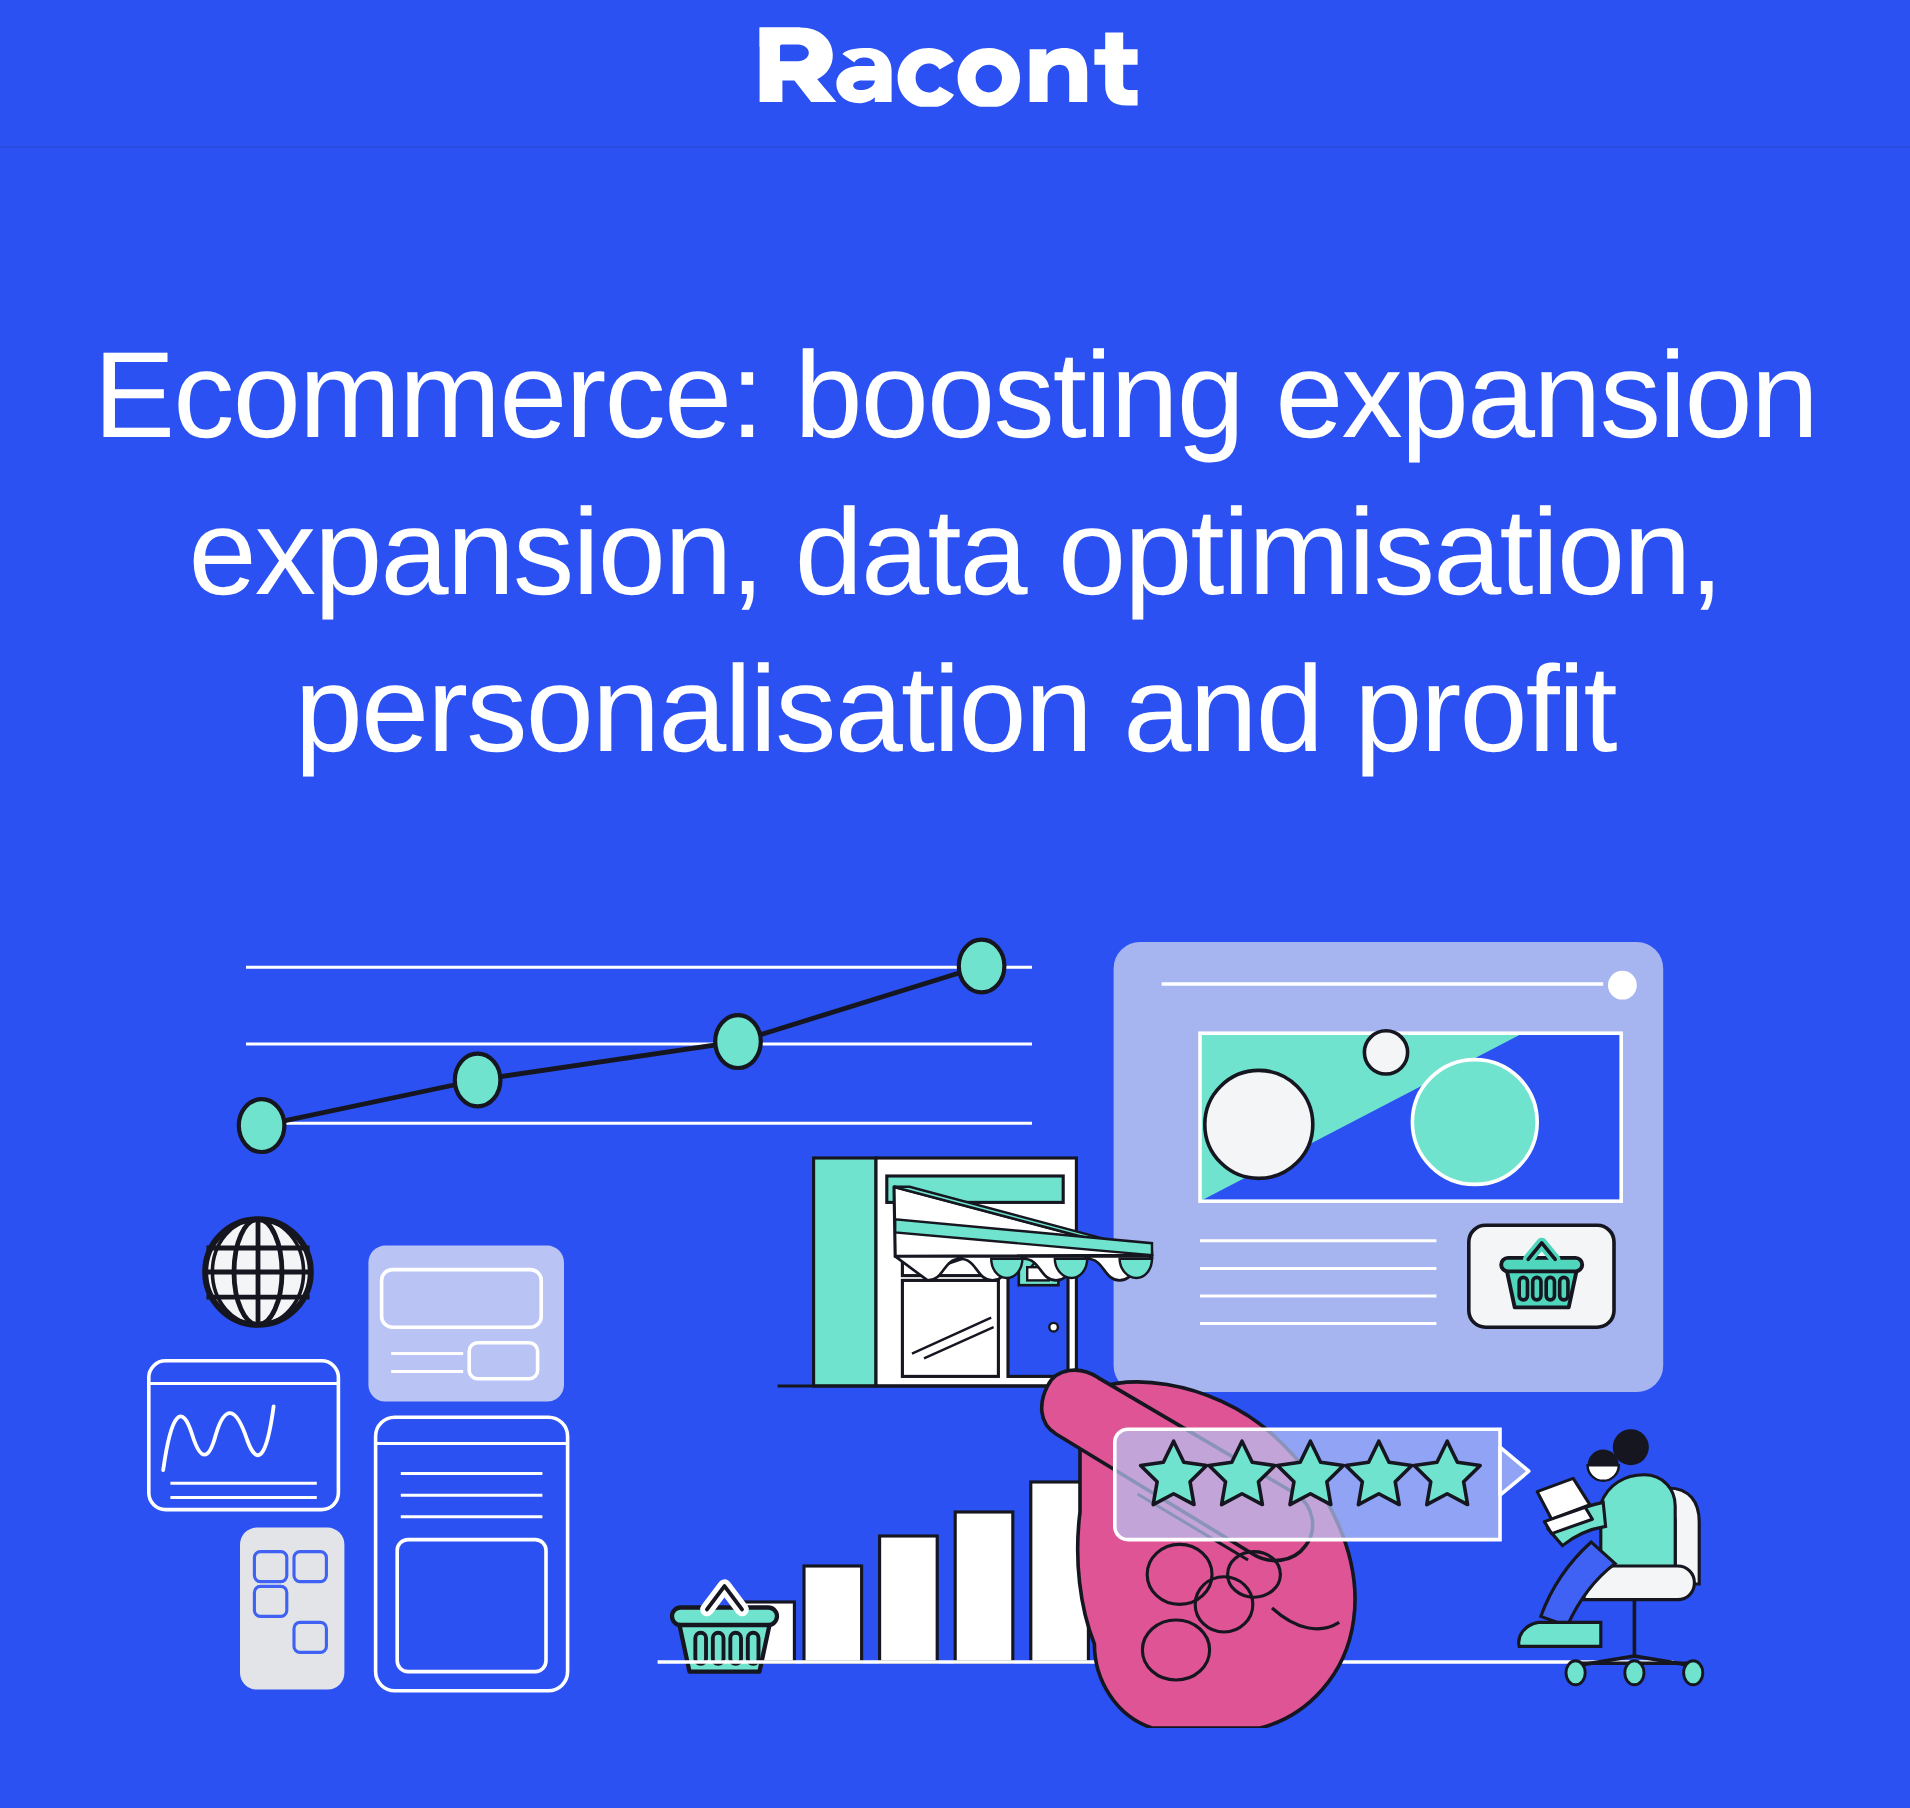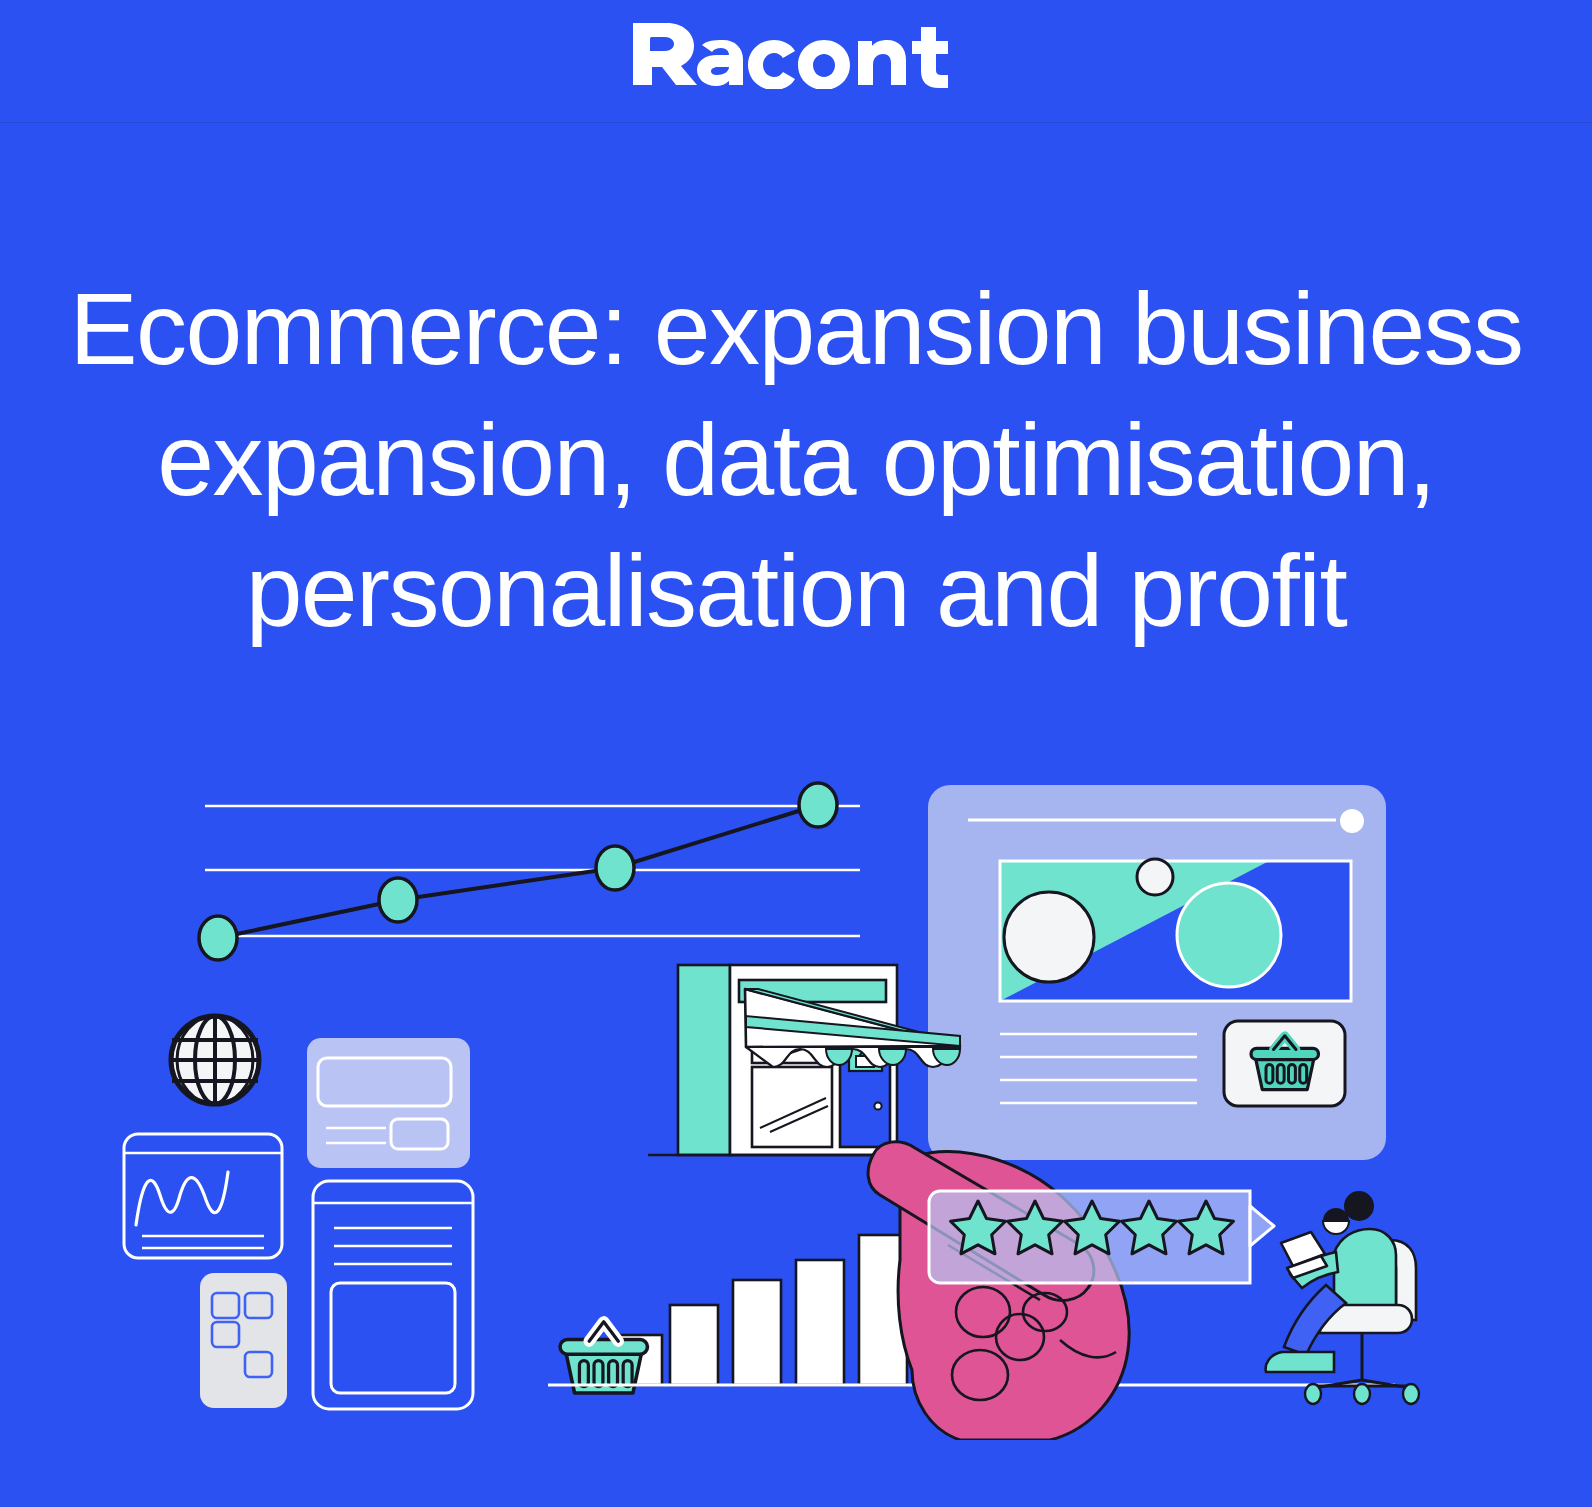--- a/index.html
+++ b/index.html
@@ -86,21 +86,21 @@
           <path d="M193 23 c15 0 26 11 26 25 0 14-11 25-26 25 -15 0-26-11-26-25 0-14 11-25 26-25 Z M193 37 c-6 0-11 5-11 11 0 7 5 12 11 12 6 0 11-5 11-12 0-6-5-11-11-11 Z"></path>
 
           <path d="M227 24 h14 v5 c3-4 9-6 15-6 12 0 19 8 19 20 v25 h-15 V46 c0-6-3-9-8-9-6 0-10 4-10 11 v20 h-15 Z"></path>
 
           <path d="M290 10 h15 v14 h12 v13 h-12 v16 c0 4 2 5 6 5 h6 v13 h-9 c-12 0-18-6-18-17 V37 h-9 V24 h9 Z"></path>
         </g>
       </svg>
     </div>
   </div>
 
-  <h1 id="headline">Ecommerce: expansion business expansion, data optimisation, personalisation and profit</h1>
+  <h1 id="headline">Ecommerce: boosting expansion expansion, data optimisation, personalisation and profit</h1>
 
   <div id="illustration">
     <svg width="1592" height="700" viewBox="0 0 1592 700" xmlns="http://www.w3.org/2000/svg">
 
       <g>
         <line x1="205" y1="66" x2="860" y2="66" stroke="#ffffff" stroke-width="2.5"></line>
         <line x1="205" y1="130" x2="860" y2="130" stroke="#ffffff" stroke-width="2.5"></line>
         <line x1="205" y1="196" x2="860" y2="196" stroke="#ffffff" stroke-width="2.5"></line>
         <polyline points="218,198 398,160 615,128 818,65" fill="none" stroke="#15161f" stroke-width="4"></polyline>
         <g>

